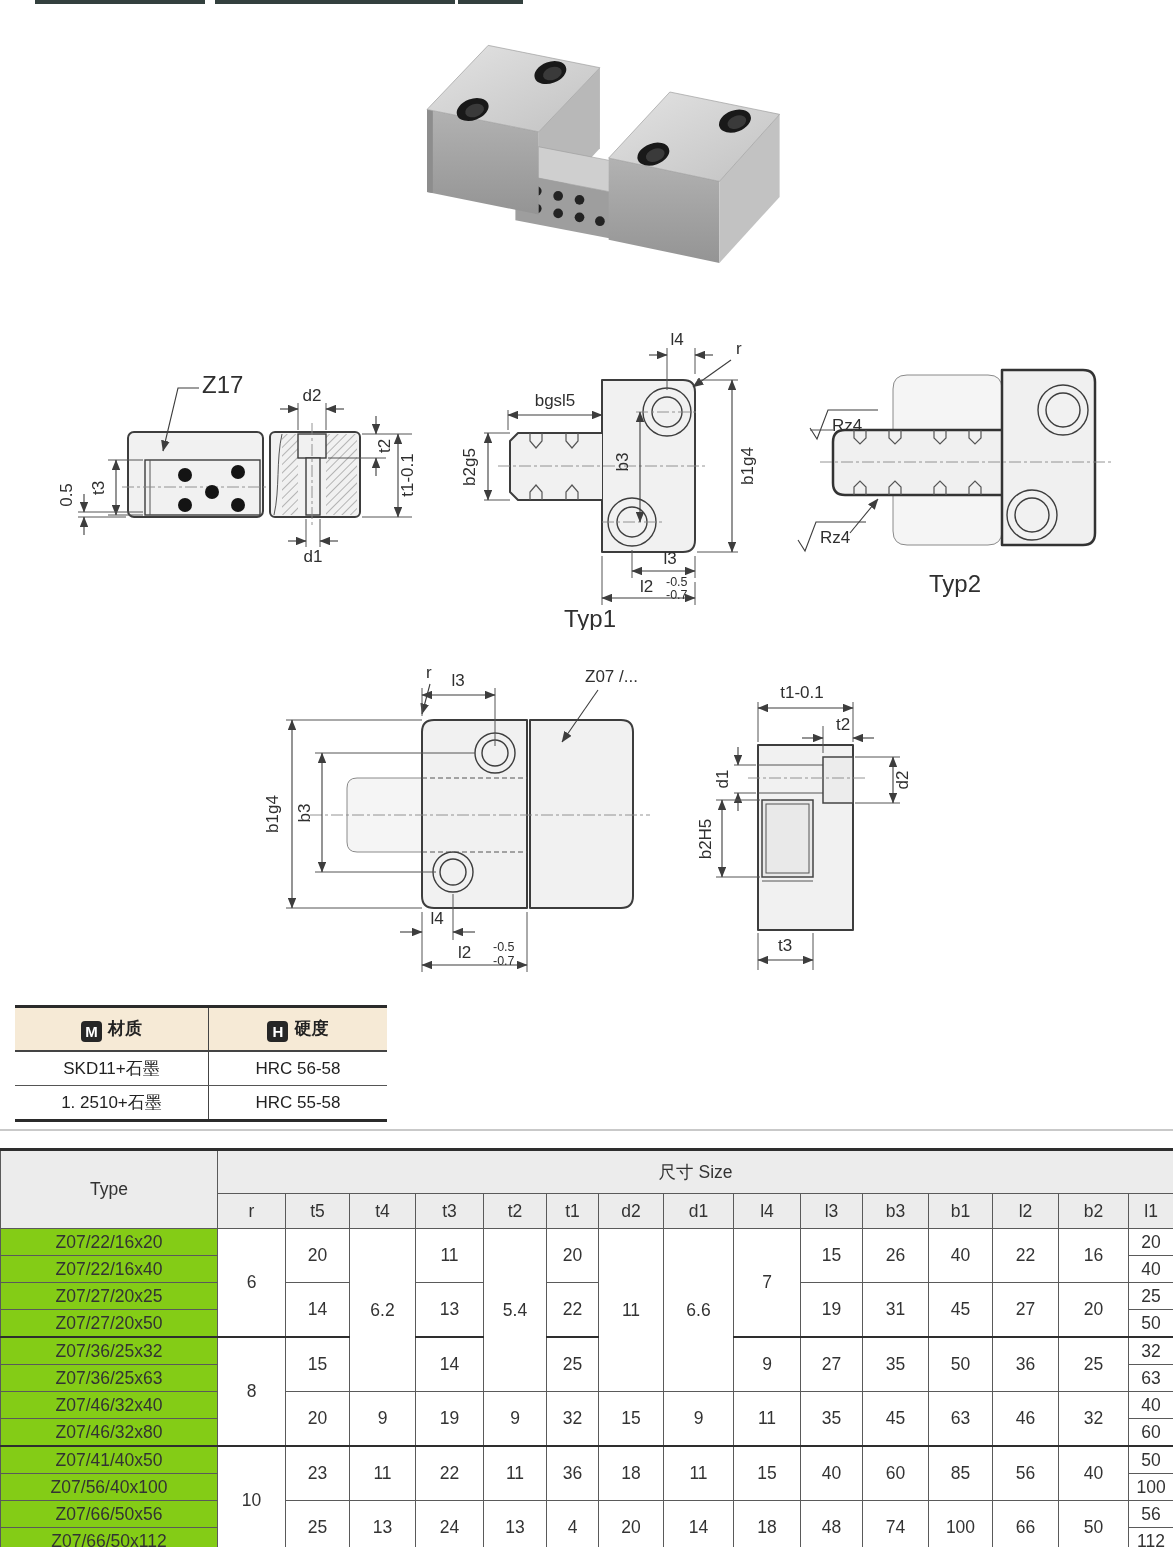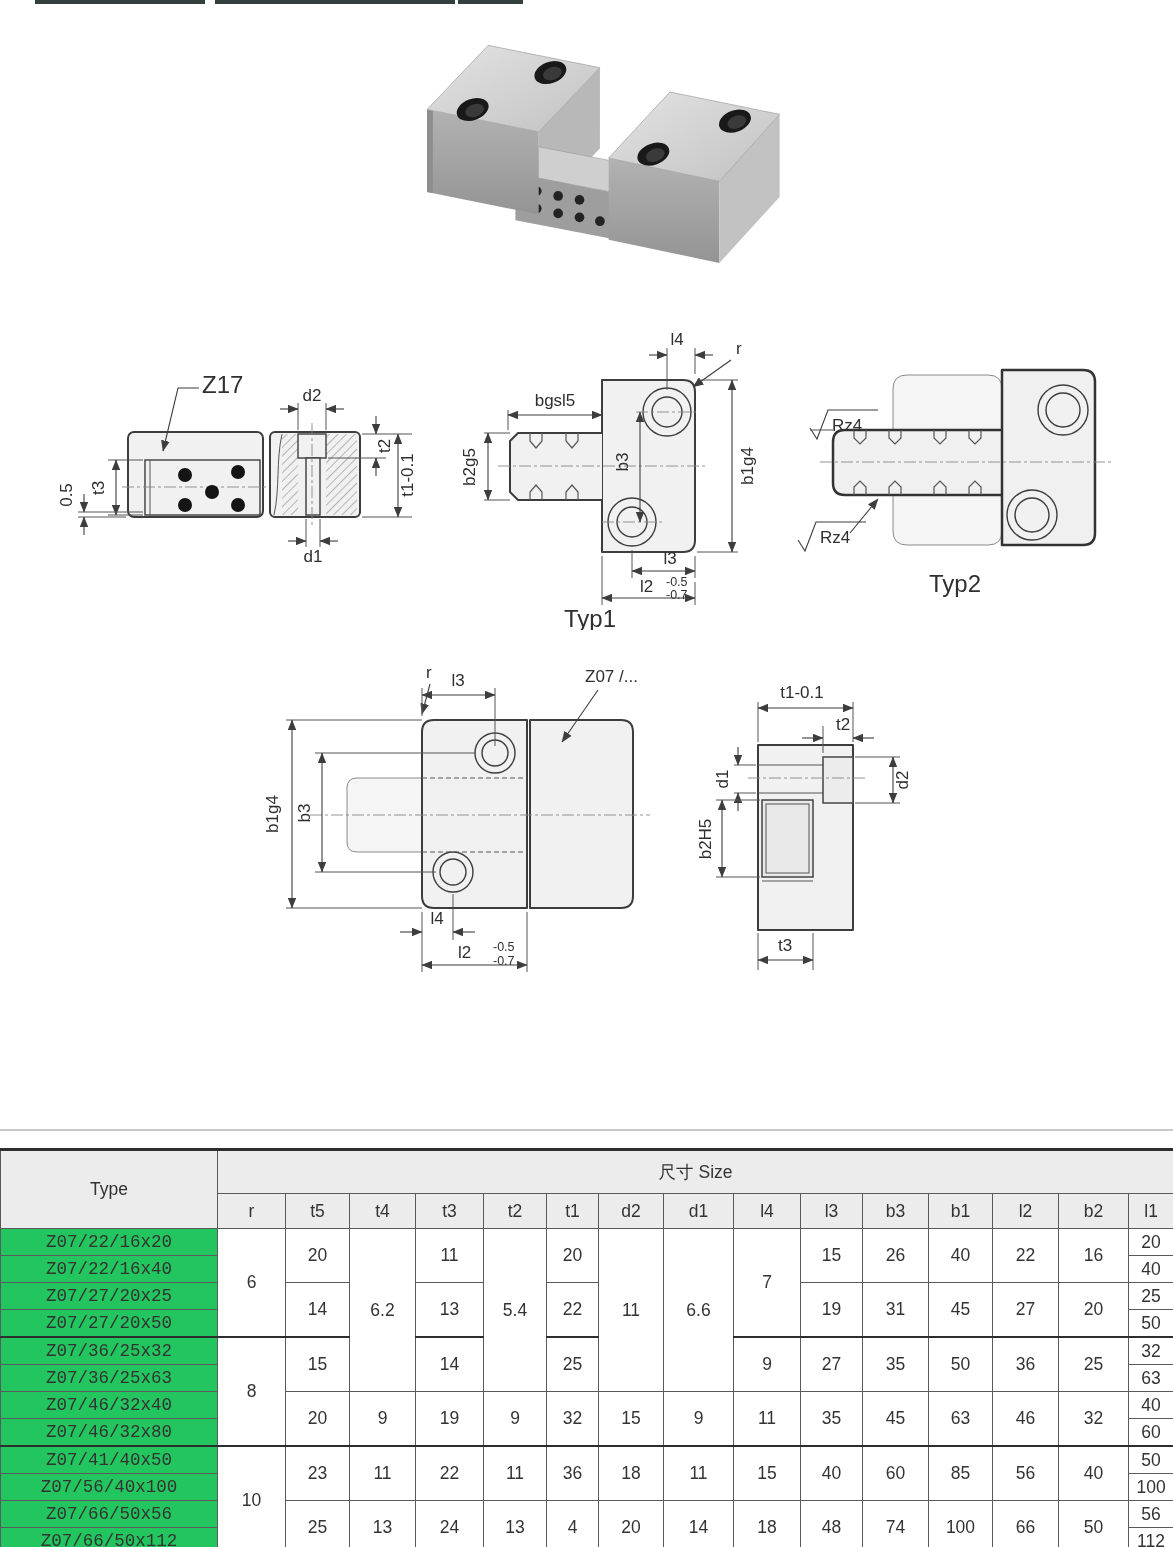--- a/index.html
+++ b/index.html
@@ -37,21 +37,21 @@
 
   
   .size-table{position:absolute;left:0;top:1148px;width:1173px;border-collapse:collapse;table-layout:fixed;
               border-top:3px solid #2e2e2e;}
   .size-table th,.size-table td{border:1px solid #5a5a5a;text-align:center;padding:0;
               font-size:17.5px;font-weight:normal;color:#333;overflow:hidden;}
   .size-table thead th{background:#ececec;}
   .size-table thead tr:first-child th{height:42px;}
   .size-table thead tr:last-child th{height:34px;}
   .size-table tbody td{height:26px;background:#fff;}
-  .size-table td.type-cell{background:#22c55e;font-family:Liberation Mono, monospace;}
+  .size-table td.type-cell{background:#84cc16;}
   .size-table tr.group-start td{border-top:2px solid #2e2e2e;}
 </style>
 </head>
 <body>
 
 <div id="page">
 
   <svg width="0" height="0" style="position:absolute">
     <defs>
       <marker id="ah" viewBox="0 0 10 8" refX="9.5" refY="4" markerWidth="10" markerHeight="8" orient="auto-start-reverse">
@@ -334,20 +334,36 @@
     <text transform="rotate(-90 218 130)" x="218" y="130" text-anchor="middle">d2</text>
 
     <line x1="68" y1="283" x2="68" y2="320" class="thin"></line>
     <line x1="123" y1="283" x2="123" y2="320" class="thin"></line>
     <line x1="68" y1="310" x2="123" y2="310" class="dim" marker-start="url(#ah)" marker-end="url(#ah)"></line>
     <text x="95" y="301" text-anchor="middle">t3</text>
   </svg>
 
   <table class="mat-table">
     <tbody>
+        <tr>
+      <th>
+        <span class="mh-icon">M</span><span>材质</span>
+      </th>
+      <th>
+        <span class="mh-icon">H</span><span>硬度</span>
+      </th>
+    </tr>
+    <tr>
+      <td>SKD11+石墨</td>
+      <td>HRC 56-58</td>
+    </tr>
+    <tr>
+      <td>1. 2510+石墨</td>
+      <td>HRC 55-58</td>
+    </tr>
   </tbody>
     </table>
 
   <div class="divider"></div>
 
   <table class="size-table">
     <colgroup>
       <col style="width:217px">
         <col style="width:68px">
         <col style="width:64px">

